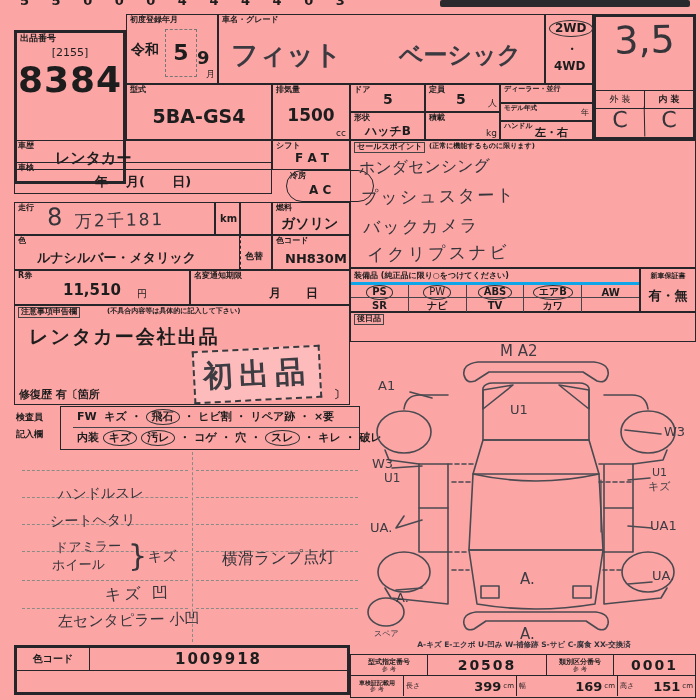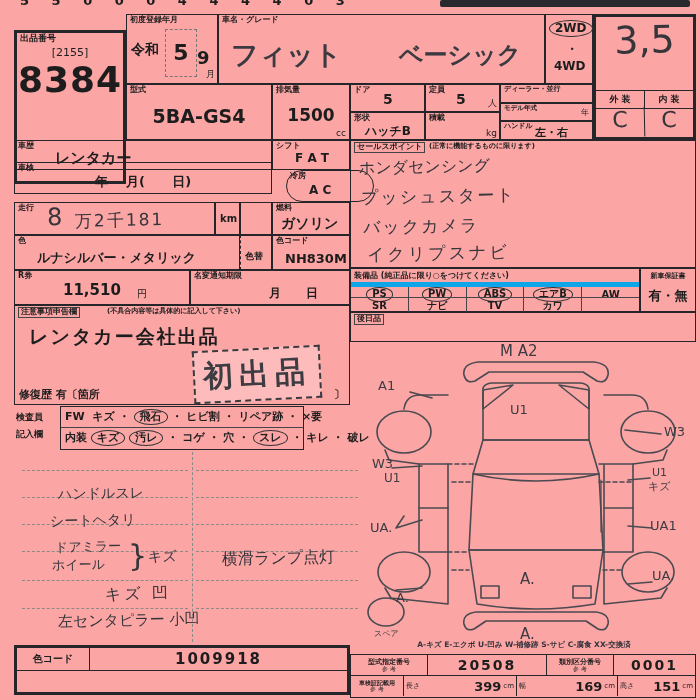--- a/index.html
+++ b/index.html
@@ -53,21 +53,21 @@
 
   <div class="bx" style="left:545px;top:14px;width:48px;height:70px;font-size:12px;font-weight:bold;">
     <span class="circ" style="position:absolute;left:3px;top:5px;">2WD</span>
     <span style="position:absolute;left:20px;top:26px;">・</span>
     <span style="position:absolute;left:8px;top:44px;">4WD</span>
   </div>
 
   <div class="bx thick" style="left:593px;top:14px;width:103px;height:126px;">
     <div class="hw" style="height:48px;text-align:center;font-size:38px;line-height:46px;">3,5</div>
     <div style="position:absolute;left:0;top:73px;width:100%;height:17px;border-top:1.6px solid #26262a;border-bottom:1.6px solid #26262a;display:flex;">
-      <span style="flex:1;text-align:center;font-size:9px;font-weight:bold;border-right:1.6px solid #26262a;padding-top:2px;">外 装</span>
+      <span style="flex:1;text-align:center;font-size:9px;font-weight:normal;border-right:1.6px solid #26262a;padding-top:2px;">外 装</span>
       <span style="flex:1;text-align:center;font-size:9px;font-weight:bold;padding-top:2px;">内 装</span>
     </div>
     <div style="position:absolute;left:0;top:90px;width:100%;height:30px;display:flex;">
       <span class="hw" style="flex:1;text-align:center;font-size:22px;border-right:1.6px solid #26262a;">C</span>
       <span class="hw" style="flex:1;text-align:center;font-size:22px;">C</span>
     </div>
   </div>
 
   <div class="bx" style="left:126px;top:84px;width:146px;height:56px;">
     <span class="lb">型式</span>
@@ -176,25 +176,25 @@
     <span class="lb" style="border:1px solid #444;padding:0 2px;">セールスポイント</span>
     <span class="lb" style="left:78px;font-size:7px;top:2px;">(正常に機能するものに限ります)</span>
     <div class="hw" style="position:absolute;left:8px;top:16px;font-size:16px;">ホンダセンシング</div>
     <div class="hw" style="position:absolute;left:10px;top:44px;font-size:17px;letter-spacing:2px;">プッシュスタート</div>
     <div class="hw" style="position:absolute;left:12px;top:74px;font-size:17px;letter-spacing:2px;">バックカメラ</div>
     <div class="hw" style="position:absolute;left:16px;top:101px;font-size:17px;letter-spacing:3px;">イクリプスナビ</div>
   </div>
 
   <div class="bx" style="left:350px;top:268px;width:290px;height:44px;">
     <div style="font-size:8px;font-weight:bold;padding:1px 3px;">装備品 (純正品に限り○をつけてください)</div>
-    <div style="position:absolute;left:0;top:13px;width:100%;height:15px;display:flex;border-top:5px solid #0ea5e9;">
+    <div style="position:absolute;left:0;top:13px;width:100%;height:15px;display:flex;border-top:3px solid #0ea5e9;">
       <span class="cen" style="flex:1;border-right:1px solid #44444a;font-size:10px;font-weight:bold;">
           <span class="circ">PS</span>
         </span>
-      <span class="cen" style="flex:1;border-right:1px solid #44444a;font-size:10px;font-weight:bold;">
+      <span class="cen" style="flex:1;border-right:1px solid #44444a;font-size:10px;font-weight:normal;">
           <span class="circ">PW</span>
         </span>
       <span class="cen" style="flex:1;border-right:1px solid #44444a;font-size:10px;font-weight:bold;">
           <span class="circ">ABS</span>
         </span>
       <span class="cen" style="flex:1;border-right:1px solid #44444a;font-size:10px;font-weight:bold;">
           <span class="circ">エアB</span>
         </span>
       <span class="cen" style="flex:1;font-size:10px;font-weight:bold;">AW</span>
     </div>
@@ -212,21 +212,21 @@
   </div>
 
   <div class="bx" style="left:350px;top:312px;width:346px;height:30px;">
     <span class="lb" style="border:1px solid #444;padding:0 2px;">後日品</span>
   </div>
 
   <div class="nb" style="left:16px;top:409px;width:44px;font-size:9px;font-weight:bold;line-height:1.9;">
     <div>検査員</div>
     <div>記入欄</div>
   </div>
-  <div class="bx" style="left:60px;top:406px;width:244px;height:44px;">
+  <div class="bx" style="left:60px;top:406px;width:300px;height:44px;padding-left:12px;">
     <div style="height:21px;border-bottom:1px solid #44444a;font-size:11px;font-weight:bold;padding:2px 4px;box-sizing:border-box;white-space:nowrap;">
       <span>FW</span>&nbsp;
       <span>キズ</span>
       <span>・</span>
       <span class="circ">飛石</span>
       <span>・</span>
       <span>ヒビ割</span>
       <span>・</span>
       <span>リペア跡</span>
       <span>・</span>

